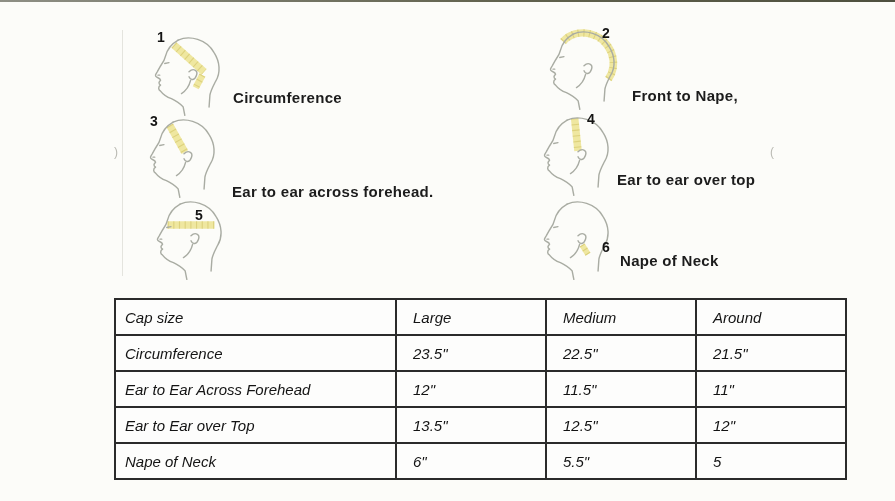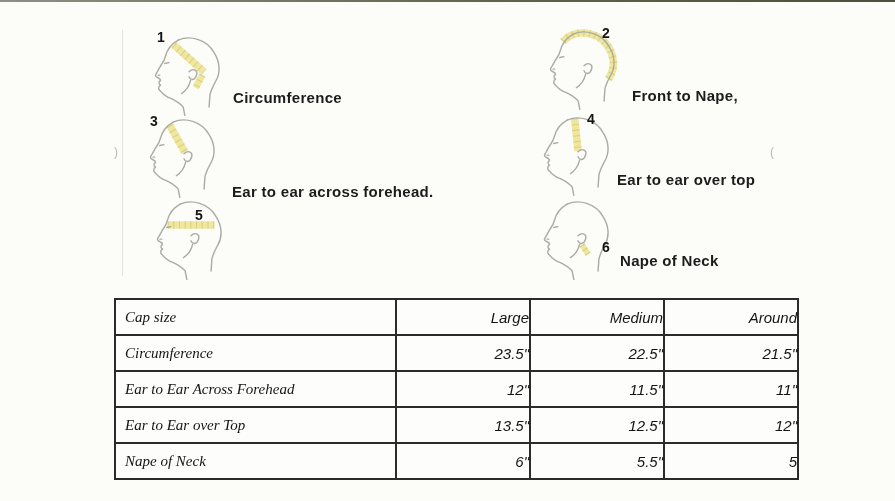--- a/index.html
+++ b/index.html
@@ -52,22 +52,22 @@
     border-collapse:collapse;table-layout:fixed;
     font-style:italic;font-size:15px;color:#141414;
     background:#fdfdfc;
   }
   .size-table td,.size-table th{
     border:2px solid #2b2b2b;
     height:24px;padding:0;
     font-weight:normal;font-style:italic;
     overflow:hidden;white-space:nowrap;
   }
-  .size-table .c0{width:270px;text-align:left;padding-left:9px;font-family:Liberation Serif, serif;}
-  .size-table .cn{width:132px;text-align:right;}
+  .size-table .c0{width:270px;text-align:left;padding-left:9px;}
+  .size-table .cn{width:132px;text-align:left;padding-left:16px;}
 </style>
 </head>
 <body>
 
 <div id="stage">
   <div class="top-rule"></div>
   <div class="scan-line-vertical"></div>
   <span class="artifact left">)</span>
   <span class="artifact right">(</span>
 

